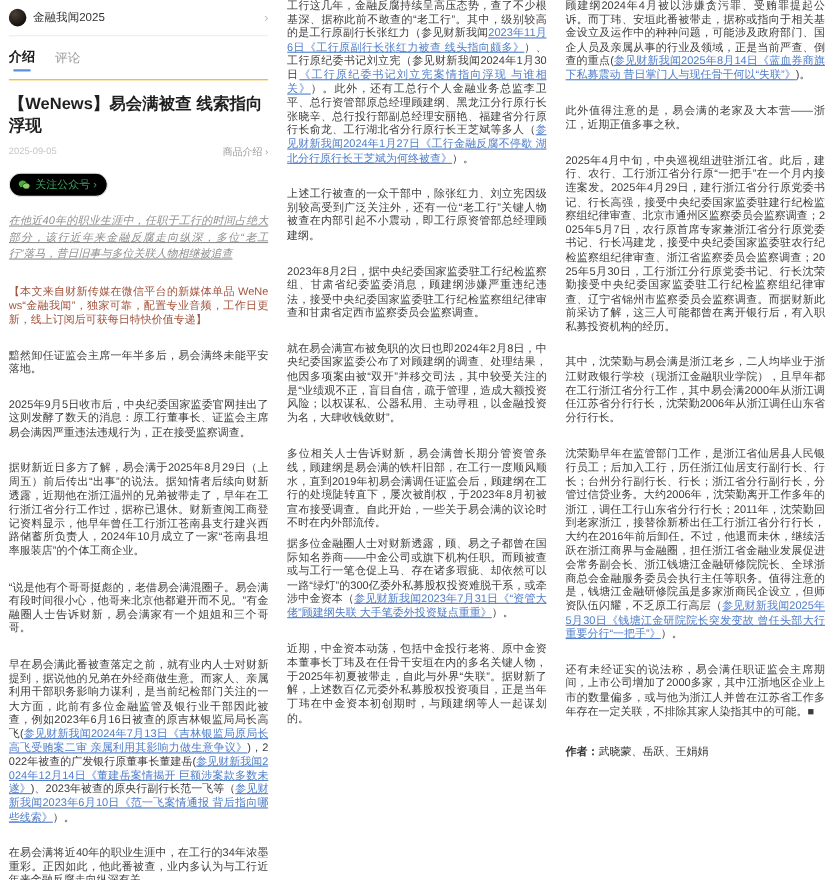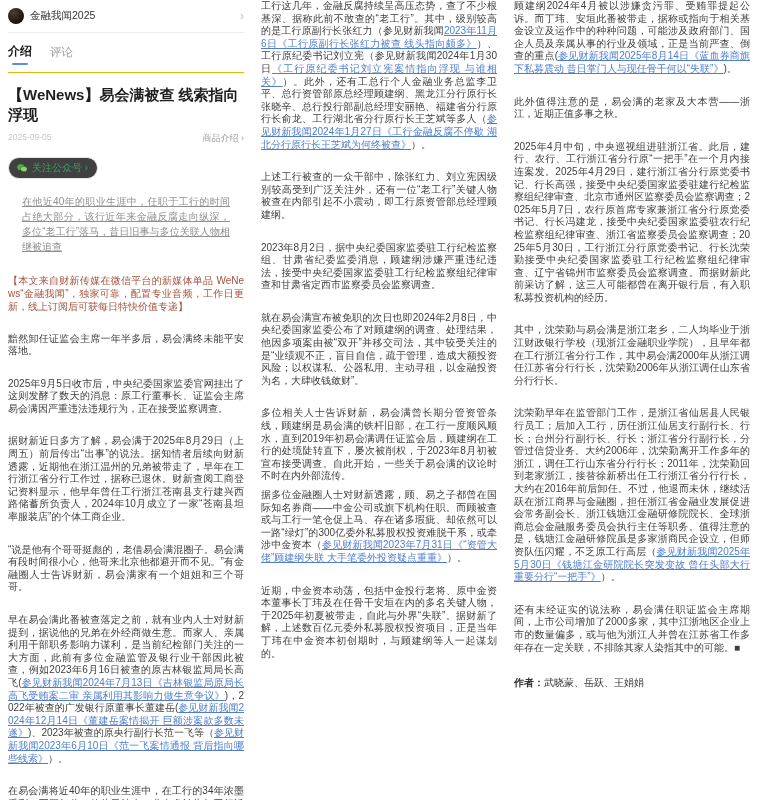--- a/index.html
+++ b/index.html
@@ -1,42 +1,42 @@
 <!DOCTYPE html>
 <html><head>
 <meta charset="utf-8">
 <style>
   html,body{margin:0;padding:0;background:#fff;overflow:hidden}
   body{width:763px;height:800px;font-family:"Liberation Sans","DejaVu Sans",sans-serif;color:#3d3d3d}
   .page{display:flex;gap:17px;padding:0 10px 0 8px;box-sizing:border-box}
   .col{flex:0 0 236px;width:236px;overflow:hidden;height:800px}
   .col p{margin:0 0 20px;font-size:10px;line-height:1.26;text-align:justify;color:#3d3d3d;word-break:break-all}
   .sec-h{font-weight:700;text-align:center;font-size:10.5px;margin:0 0 20px;color:#1f1f1f}
-  .abstract{color:#8f8f8f;text-decoration:underline;font-size:10px;line-height:1.5;margin:15px 14px 20px;text-align:justify;word-break:break-all}
+  .abstract{font-style:italic;color:#8f8f8f;text-decoration:underline;font-size:10px;line-height:1.5;margin:15px 0 20px;text-align:justify;word-break:break-all}
   .pub-note{color:#a2523c;font-weight:400;font-size:10px;line-height:1.3;margin:0 0 20px;text-align:justify;word-break:break-all}
   .author-line{font-size:10px;margin-top:22px;color:#333}
   .lnk{color:#4f7dc9;text-decoration:underline;cursor:pointer}
   .b{font-weight:700}
   .gap-lg{margin-top:16px !important}
   .gap-sm{margin-top:-14px !important}
   
   .acct-row{display:flex;align-items:center;gap:6px;padding:8px 0;border-bottom:1px solid #ededed;cursor:pointer}
   .avatar{width:16px;height:16px;border-radius:50%;background:radial-gradient(circle at 35% 30%,#4a4034,#15110d 72%);flex:none}
   .acct-name{font-size:10.5px;color:#333}
   .acct-chev{margin-left:auto;color:#bdbdbd;font-size:12px;line-height:1}
   .tabs{display:flex;gap:18px;align-items:flex-end;padding:10px 0 7px;border-bottom:1px solid #eab308}
   .tab{font-size:11.5px;color:#9a9a9a;position:relative;padding-bottom:5px;cursor:pointer}
   .tab.active{color:#1a1a1a;font-weight:700;font-size:12px}
   .tab .bar{display:none;position:absolute;left:50%;transform:translateX(-50%);bottom:0;width:16px;height:2.5px;border-radius:2px;background:#5b8fe0}
   .tab.active .bar{display:block}
   .art-title{font-size:15px;font-weight:700;color:#1f1f1f;margin:12px 0 6px;line-height:1.35}
   .meta-row{display:flex;justify-content:space-between;align-items:flex-start}
   .date{font-size:8.5px;color:#c6c6c6}
   .product{font-size:9px;color:#9a9a9a;cursor:pointer}
-  .follow-btn{display:inline-flex;align-items:center;gap:4px;margin-top:12px;padding:3px 9px 3px 7px;border:1px solid #e4e4e4;border-radius:12px;background:#404040;font-size:10px;color:#3aa35f;cursor:pointer}
+  .follow-btn{display:inline-flex;align-items:center;gap:4px;margin-top:12px;padding:3px 9px 3px 7px;border:1px solid #e4e4e4;border-radius:12px;background:#000000;font-size:10px;color:#3aa35f;cursor:pointer}
   .follow-btn svg{display:block}
 </style>
 </head>
 <body>
 
 <div class="page">
   <div class="col">
     <div>
       <div class="acct-row">
         <span class="avatar"></span>

